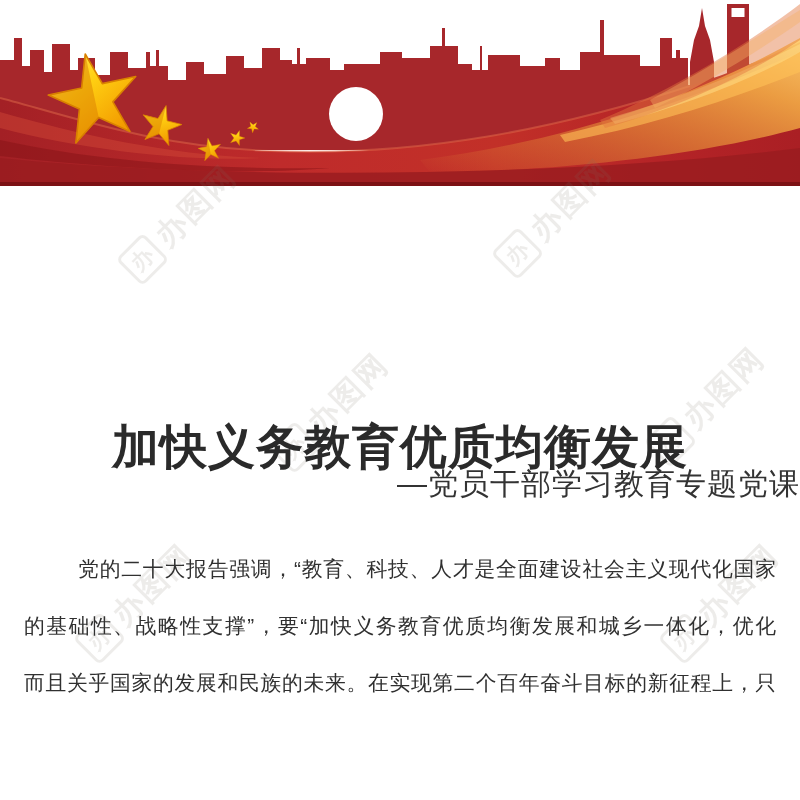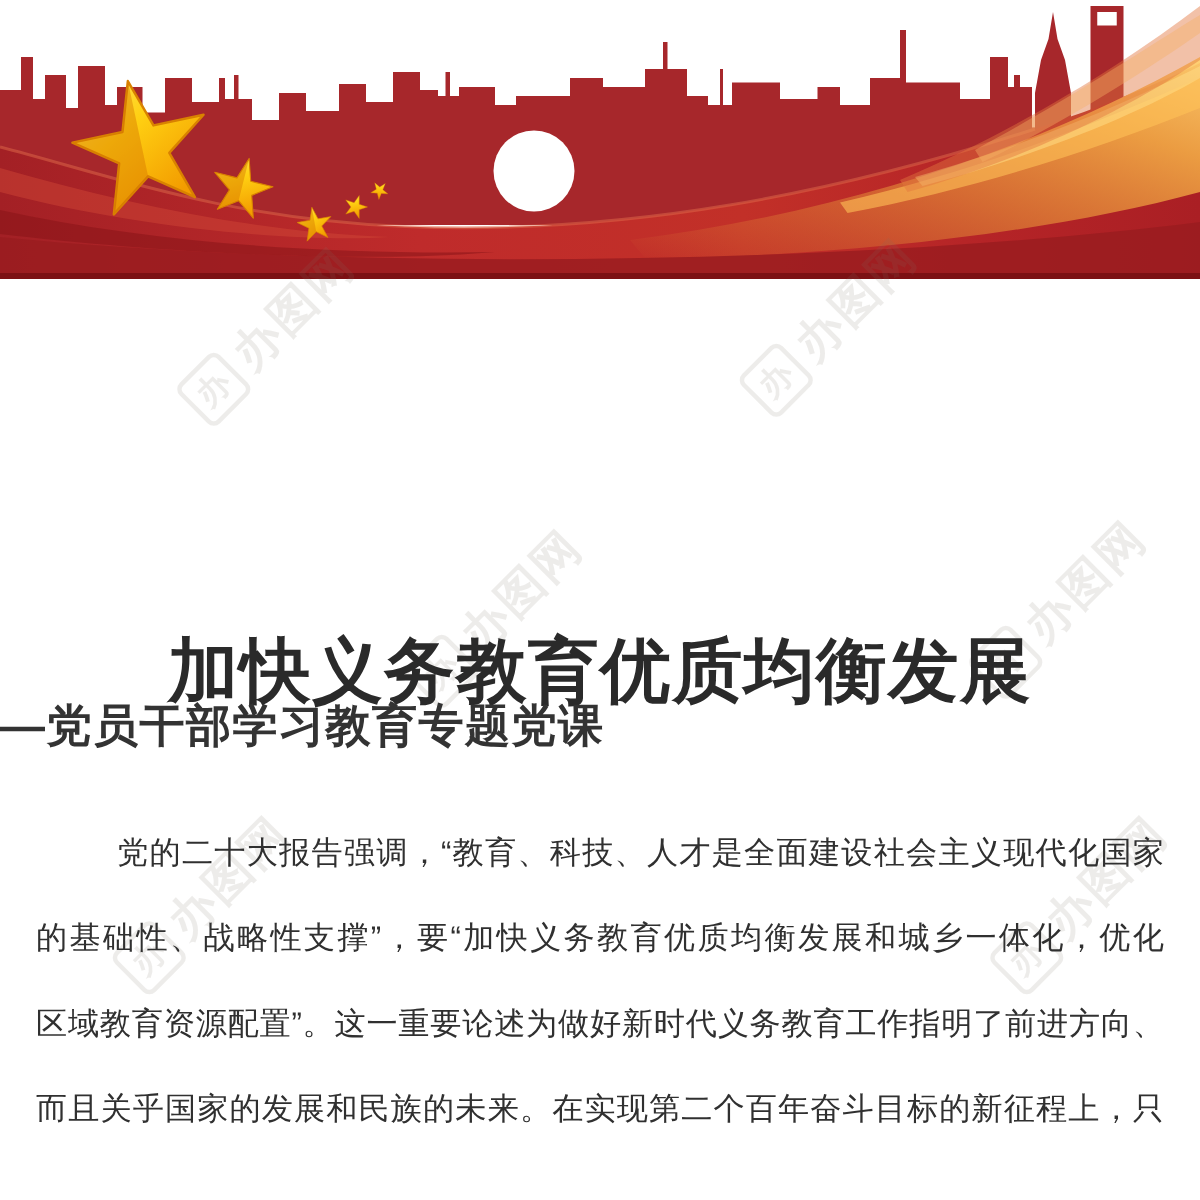--- a/index.html
+++ b/index.html
@@ -34,21 +34,21 @@
   .wm6{left:722px;top:601px;}
 
   
   .doc-title{
     position:absolute;top:390px;left:0;width:800px;
     text-align:center;font-size:47px;font-weight:700;color:#2a2a2a;
     letter-spacing:1px;line-height:1.1;
   }
   .doc-subtitle{
     position:absolute;top:464px;left:0;width:800px;
-    text-align:left;font-size:30px;font-weight:700;color:#333333;
+    text-align:right;font-size:30px;font-weight:400;color:#333333;
     letter-spacing:1px;
   }
   .doc-body{
     position:absolute;top:540px;left:24px;right:24px;
     font-size:20.8px;line-height:57px;color:#303030;
   }
   .body-line{
     text-align:justify;text-align-last:justify;
     height:57px;overflow:hidden;
   }
@@ -152,17 +152,16 @@
     <span class="wm-logo">办</span>
     <span class="wm-text">办图网</span>
   </div>
 
   <h1 class="doc-title">加快义务教育优质均衡发展</h1>
   <div class="doc-subtitle">—党员干部学习教育专题党课</div>
 
   <div class="doc-body">
     <div class="body-line indent">党的二十大报告强调，“教育、科技、人才是全面建设社会主义现代化国家</div>
     <div class="body-line">的基础性、战略性支撑”，要“加快义务教育优质均衡发展和城乡一体化，优化</div>
-    <div class="body-line">区域教育资源配置”。这一重要论述为做好新时代义务教育工作指明了前进方向、</div>
     <div class="body-line">而且关乎国家的发展和民族的未来。在实现第二个百年奋斗目标的新征程上，只</div>
   </div>
 
 </div>
 
 </body></html>

